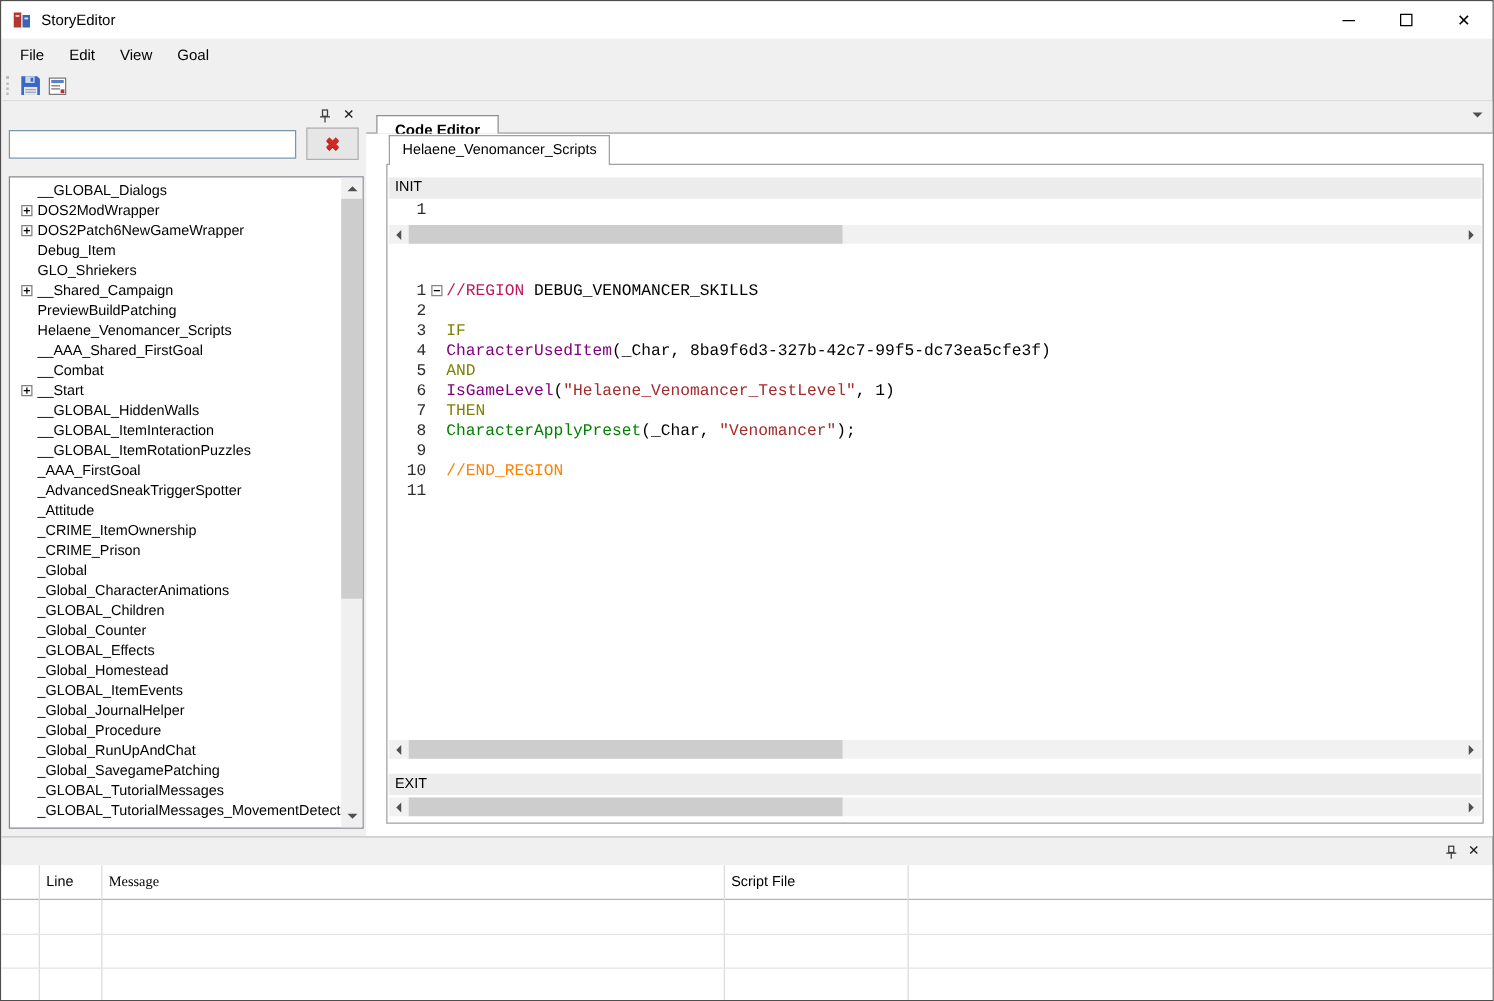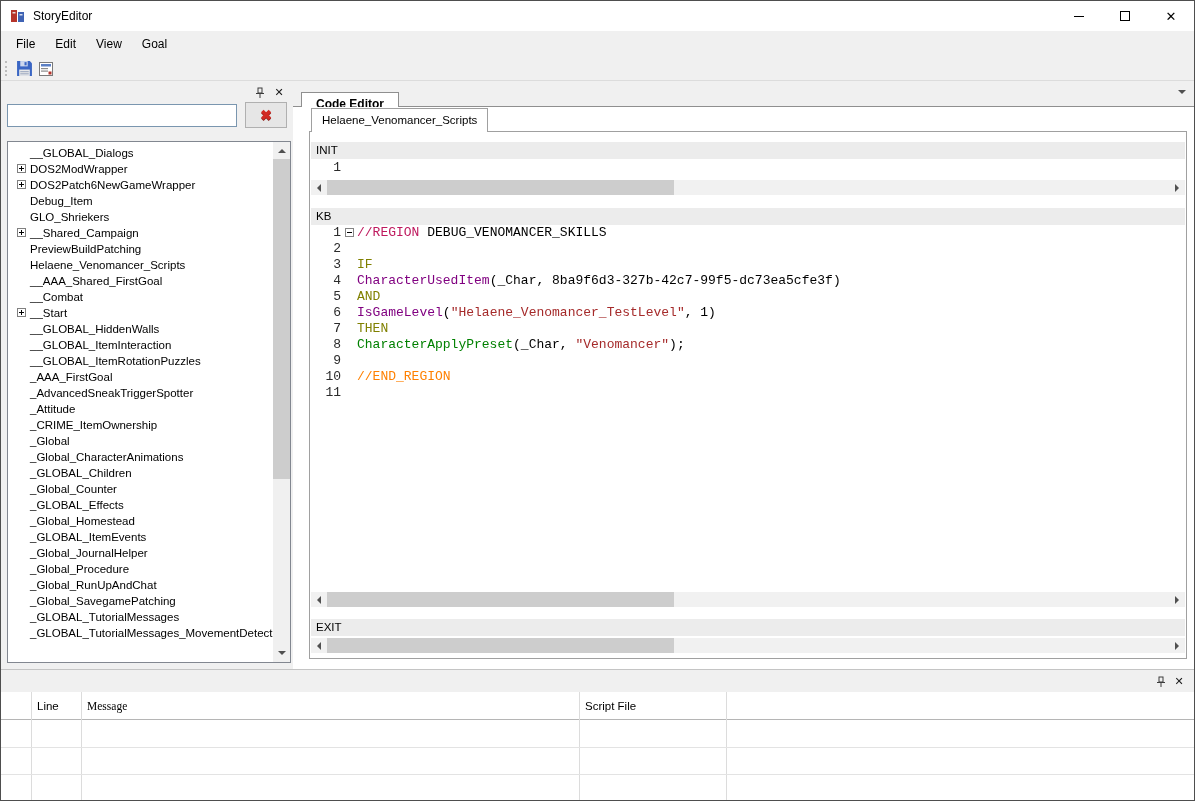--- a/index.html
+++ b/index.html
@@ -194,20 +194,21 @@
           <div class="tree-item"><span class="tree-label">__AAA_Shared_FirstGoal</span></div>
           <div class="tree-item"><span class="tree-label">__Combat</span></div>
           <div class="tree-item"><span class="expand-box"></span><span class="tree-label">__Start</span></div>
           <div class="tree-item"><span class="tree-label">__GLOBAL_HiddenWalls</span></div>
           <div class="tree-item"><span class="tree-label">__GLOBAL_ItemInteraction</span></div>
           <div class="tree-item"><span class="tree-label">__GLOBAL_ItemRotationPuzzles</span></div>
           <div class="tree-item"><span class="tree-label">_AAA_FirstGoal</span></div>
           <div class="tree-item"><span class="tree-label">_AdvancedSneakTriggerSpotter</span></div>
           <div class="tree-item"><span class="tree-label">_Attitude</span></div>
           <div class="tree-item"><span class="tree-label">_CRIME_ItemOwnership</span></div>
+          <div class="tree-item"><span class="tree-label">_CRIME_Prison</span></div>
           <div class="tree-item"><span class="tree-label">_Global</span></div>
           <div class="tree-item"><span class="tree-label">_Global_CharacterAnimations</span></div>
           <div class="tree-item"><span class="tree-label">_GLOBAL_Children</span></div>
           <div class="tree-item"><span class="tree-label">_Global_Counter</span></div>
           <div class="tree-item"><span class="tree-label">_GLOBAL_Effects</span></div>
           <div class="tree-item"><span class="tree-label">_Global_Homestead</span></div>
           <div class="tree-item"><span class="tree-label">_GLOBAL_ItemEvents</span></div>
           <div class="tree-item"><span class="tree-label">_Global_JournalHelper</span></div>
           <div class="tree-item"><span class="tree-label">_Global_Procedure</span></div>
           <div class="tree-item"><span class="tree-label">_Global_RunUpAndChat</span></div>
@@ -243,21 +244,20 @@
         <div class="hscroll hs-init">
           <div class="hbtn" style="left:0">
               <span class="arr arr-left"></span>
             </div>
           <div class="hthumb"></div>
           <div class="hbtn" style="right:0">
               <span class="arr arr-right"></span>
             </div>
         </div>
 
-        <div class="sec-label lbl-kb">KB</div>
         <div class="code-area ca-kb">
             <div class="code-line"><span class="line-num">1</span><span class="fold-slot"><span class="fold-box"></span></span><span class="code-text"><span class="tok" style="color: #be185d;">//REGION</span><span class="tok" style="color: rgb(0, 0, 0);"> DEBUG_VENOMANCER_SKILLS</span></span></div>
             <div class="code-line"><span class="line-num">2</span><span class="fold-slot"></span><span class="code-text"></span></div>
             <div class="code-line"><span class="line-num">3</span><span class="fold-slot"></span><span class="code-text"><span class="tok" style="color: rgb(128, 128, 0);">IF</span></span></div>
             <div class="code-line"><span class="line-num">4</span><span class="fold-slot"></span><span class="code-text"><span class="tok" style="color: rgb(128, 0, 128);">CharacterUsedItem</span><span class="tok" style="color: rgb(0, 0, 0); text-align: right;">(_Char, 8ba9f6d3-327b-42c7-99f5-dc73ea5cfe3f)</span></span></div>
             <div class="code-line"><span class="line-num">5</span><span class="fold-slot"></span><span class="code-text"><span class="tok" style="color: rgb(128, 128, 0);">AND</span></span></div>
             <div class="code-line"><span class="line-num">6</span><span class="fold-slot"></span><span class="code-text"><span class="tok" style="color: rgb(128, 0, 128);">IsGameLevel</span><span class="tok" style="color: rgb(0, 0, 0);">(</span><span class="tok" style="color: rgb(165, 42, 42);">"Helaene_Venomancer_TestLevel"</span><span class="tok" style="color: rgb(0, 0, 0);">, 1)</span></span></div>
             <div class="code-line"><span class="line-num">7</span><span class="fold-slot"></span><span class="code-text"><span class="tok" style="color: rgb(128, 128, 0);">THEN</span></span></div>
             <div class="code-line"><span class="line-num">8</span><span class="fold-slot"></span><span class="code-text"><span class="tok" style="color: rgb(0, 128, 0);">CharacterApplyPreset</span><span class="tok" style="color: rgb(0, 0, 0);">(_Char, </span><span class="tok" style="color: rgb(165, 42, 42);">"Venomancer"</span><span class="tok" style="color: rgb(0, 0, 0);">);</span></span></div>
             <div class="code-line"><span class="line-num">9</span><span class="fold-slot"></span><span class="code-text"></span></div>

